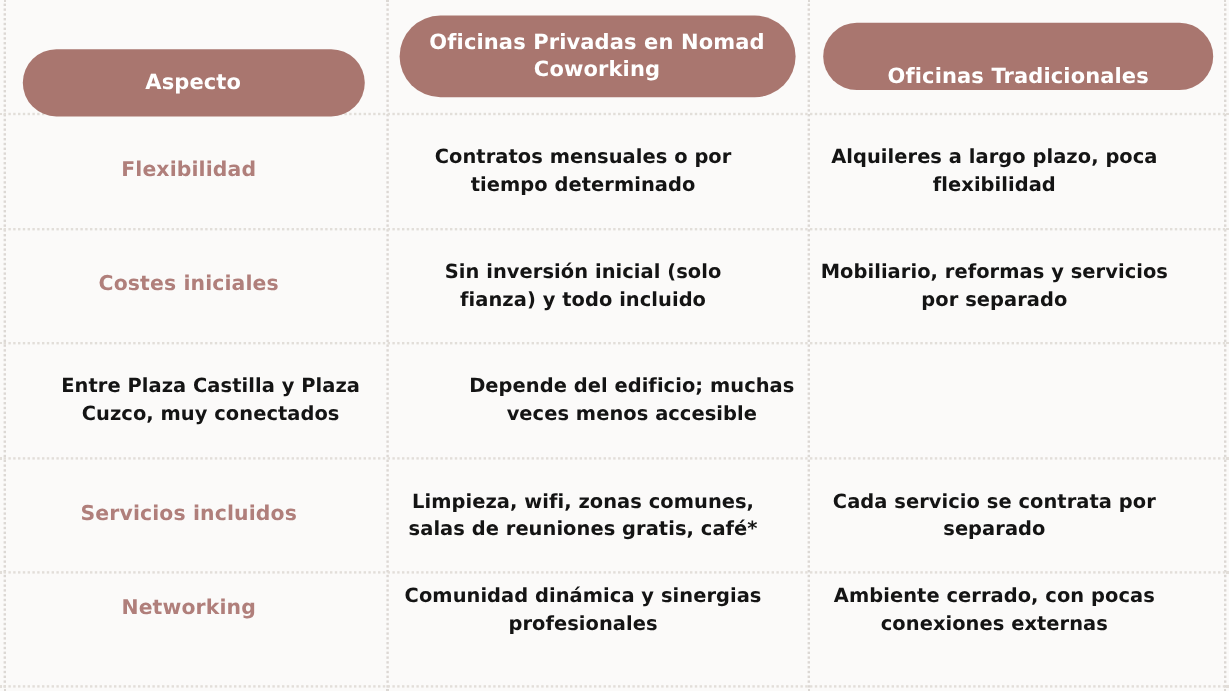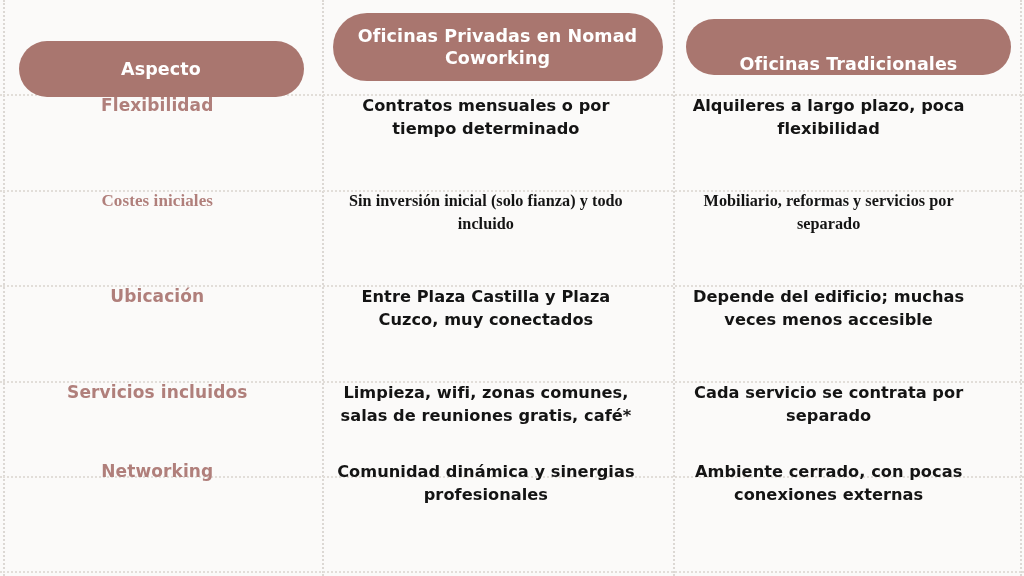--- a/index.html
+++ b/index.html
@@ -76,21 +76,21 @@
   .pill.p1 { width: 285px; height: 56px; margin-top: 44px; }
   .pill.p2 { width: 330px; height: 68px; }
   .pill.p3 { width: 325px; height: 56px; align-items: flex-end; }
 
   
   .row {
     position: absolute;
     left: 0;
     width: 1000px;
     display: flex;
-    align-items: flex-start;
+    align-items: center;
   }
   .cell {
     display: flex;
     align-items: center;
     justify-content: center;
     text-align: center;
     box-sizing: border-box;
     padding: 0 22px;
   }
   .cell.c1 { width: 322px; }
@@ -152,36 +152,33 @@
       <span class="label-text">Flexibilidad</span>
     </div>
     <div class="cell c2">
       <span class="body-text">Contratos mensuales o por tiempo determinado</span>
     </div>
     <div class="cell c3">
       <span class="body-text">Alquileres a largo plazo, poca flexibilidad</span>
     </div>
   </div>
 
-  <div class="row" style="top:190px; height:95px;font-family:Liberation Serif, serif;">
+  <div class="row" style="top:190px; height:95px;">
     <div class="cell c1">
       <span class="label-text">Costes iniciales</span>
     </div>
     <div class="cell c2">
       <span class="body-text">Sin inversión inicial (solo fianza) y todo incluido</span>
     </div>
     <div class="cell c3">
       <span class="body-text">Mobiliario, reformas y servicios por separado</span>
     </div>
   </div>
 
   <div class="row" style="top:285px; height:96px;">
-    <div class="cell c1">
-      <span class="label-text">Ubicación</span>
-    </div>
     <div class="cell c2">
       <span class="body-text">Entre Plaza Castilla y Plaza Cuzco, muy conectados</span>
     </div>
     <div class="cell c3">
       <span class="body-text">Depende del edificio; muchas veces menos accesible</span>
     </div>
   </div>
 
   <div class="row" style="top:381px; height:95px;">
     <div class="cell c1">

